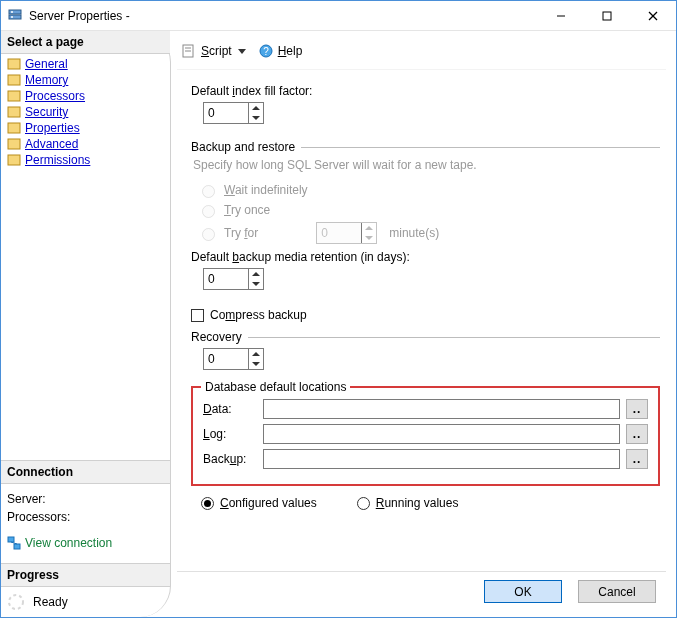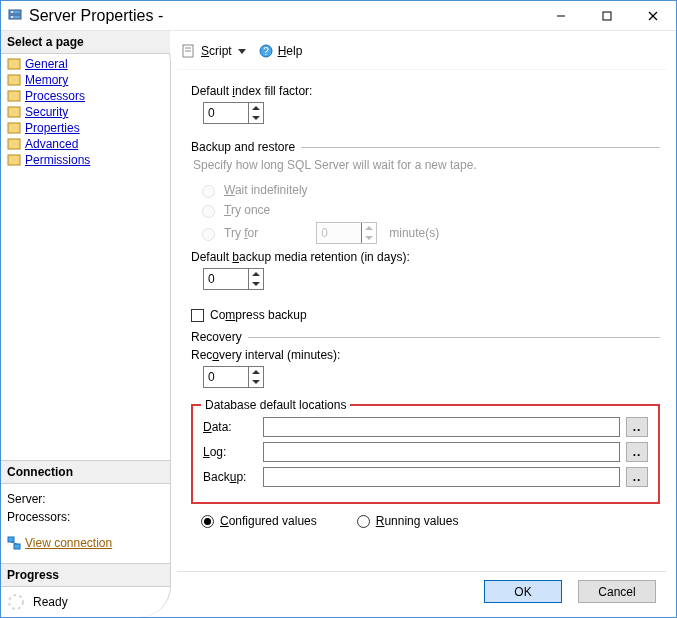--- a/index.html
+++ b/index.html
@@ -1,35 +1,35 @@
 <!DOCTYPE html>
 <html><head>
 <meta charset="utf-8">
 <style>
   * { box-sizing: border-box; }
   body { margin: 0; font-family: "Segoe UI", Tahoma, sans-serif; font-size: 12px; background: #fff; color: #000; }
   .window { width: 677px; height: 618px; border: 1px solid #4a8fd8; background: #fff; display: flex; flex-direction: column; }
   .titlebar { height: 30px; display: flex; align-items: center; background: #fff; border-bottom: 1px solid #e5e5e5; }
   .titlebar-icon { width: 16px; height: 16px; margin: 0 6px; }
-  .titlebar-title { flex: 1; font-size: 16px; }
+  .titlebar-title { flex: 1; font-size: 12px; }
   .titlebar-btns { display: flex; }
   .titlebar-btn { width: 46px; height: 30px; display: flex; align-items: center; justify-content: center; }
   .body { flex: 1; display: flex; overflow: hidden; }
   .sidebar { width: 170px; border-right: 1px solid #d0d0d0; display: flex; flex-direction: column; border-radius: 31px; }
   .side-section-header { background: #f0f0f0; font-weight: bold; padding: 4px 6px; border-bottom: 1px solid #d0d0d0; }
   .page-list { padding: 2px 4px; }
   .page-item { display: flex; align-items: center; gap: 4px; padding: 1px 2px; cursor: default; }
   .page-item .lbl { color: #0000cc; text-decoration: underline; }
   .page-item.selected { border: 2px solid #d63a3a; padding: 0; }
   .page-item.selected .lbl { background: #0078d7; color: #fff; text-decoration: none; padding: 1px 3px; }
   .page-icon { width: 14px; height: 14px; }
   .side-spacer { flex: 1; }
   .conn-block { padding: 4px 6px 10px; }
   .conn-row { margin: 4px 0; }
-  .view-conn { color: #a16207; text-decoration: underline; display: inline-flex; align-items: center; gap: 4px; margin-top: 8px; }
+  .view-conn { color: #15803d; display: inline-flex; align-items: center; gap: 4px; margin-top: 8px; }
   .progress-block { padding: 6px; display: flex; align-items: center; gap: 8px; }
   .spinner { width: 18px; height: 18px; }
   .main { flex: 1; display: flex; flex-direction: column; padding: 6px 10px 6px 6px; overflow: hidden; }
   .toolbar { display: flex; align-items: center; gap: 4px; padding: 4px 0 8px; border-bottom: 1px solid #f3f3f3; }
   .tool-btn { display: inline-flex; align-items: center; gap: 4px; padding: 2px 4px; }
   .dropdown-arrow { width: 0; height: 0; border-left: 4px solid transparent; border-right: 4px solid transparent; border-top: 5px solid #333; margin-left: 2px; }
   .content { padding: 14px 6px 0 14px; overflow: auto; flex: 1; }
   .field-label { margin-bottom: 4px; }
   .spinner-input { display: inline-flex; align-items: stretch; border: 1px solid #7a7a7a; height: 22px; margin-left: 12px; margin-bottom: 10px; }
   .spinner-input input { border: none; width: 44px; padding: 0 4px; font: inherit; }
@@ -252,21 +252,20 @@
 
         <div class="checkbox-row">
           <span class="box"></span>
           <span>Co<span class="u">m</span>press backup</span>
         </div>
 
         <div class="group-header">
             <span class="txt">Recovery</span>
             <hr>
           </div>
-        <div class="field-label">Rec<span class="u">o</span>very interval (minutes):</div>
         <div class="spinner-input">
           <input type="text" value="0" style="">
           <div class="spinner-btns">
               <div>
                 <span class="arrow-up"></span>
               </div>
               <div>
                 <span class="arrow-down"></span>
               </div>
             </div>

